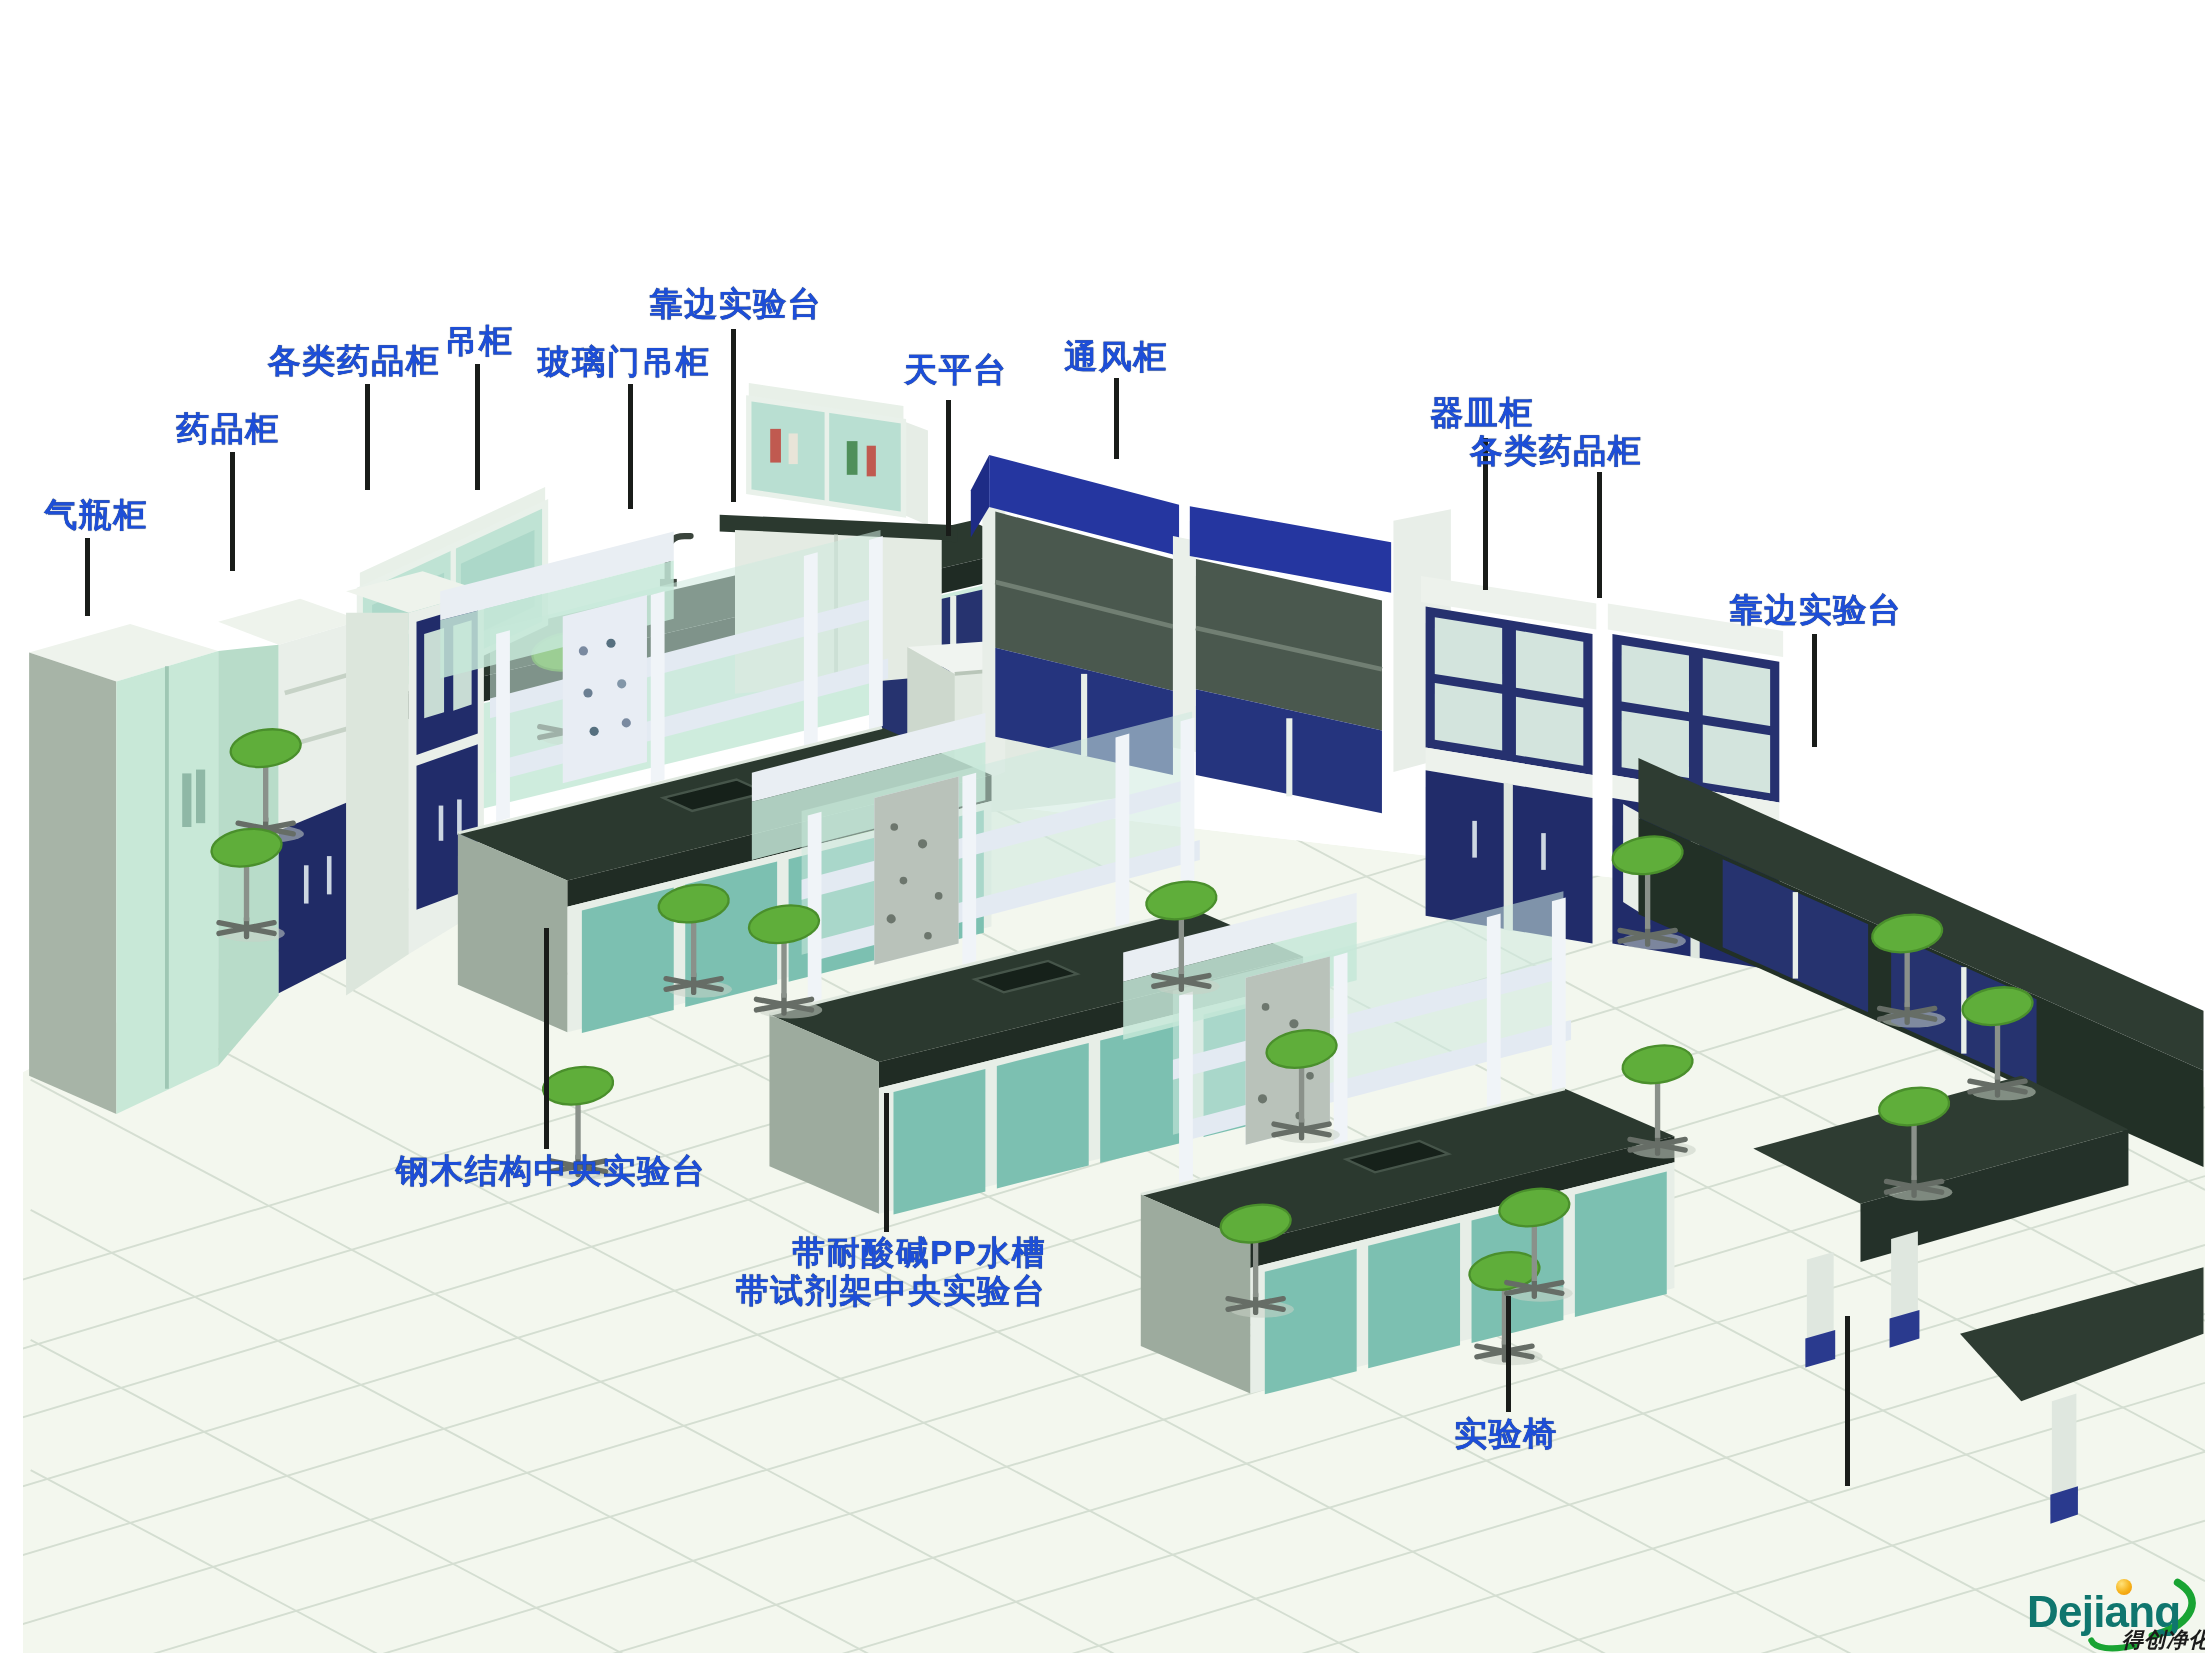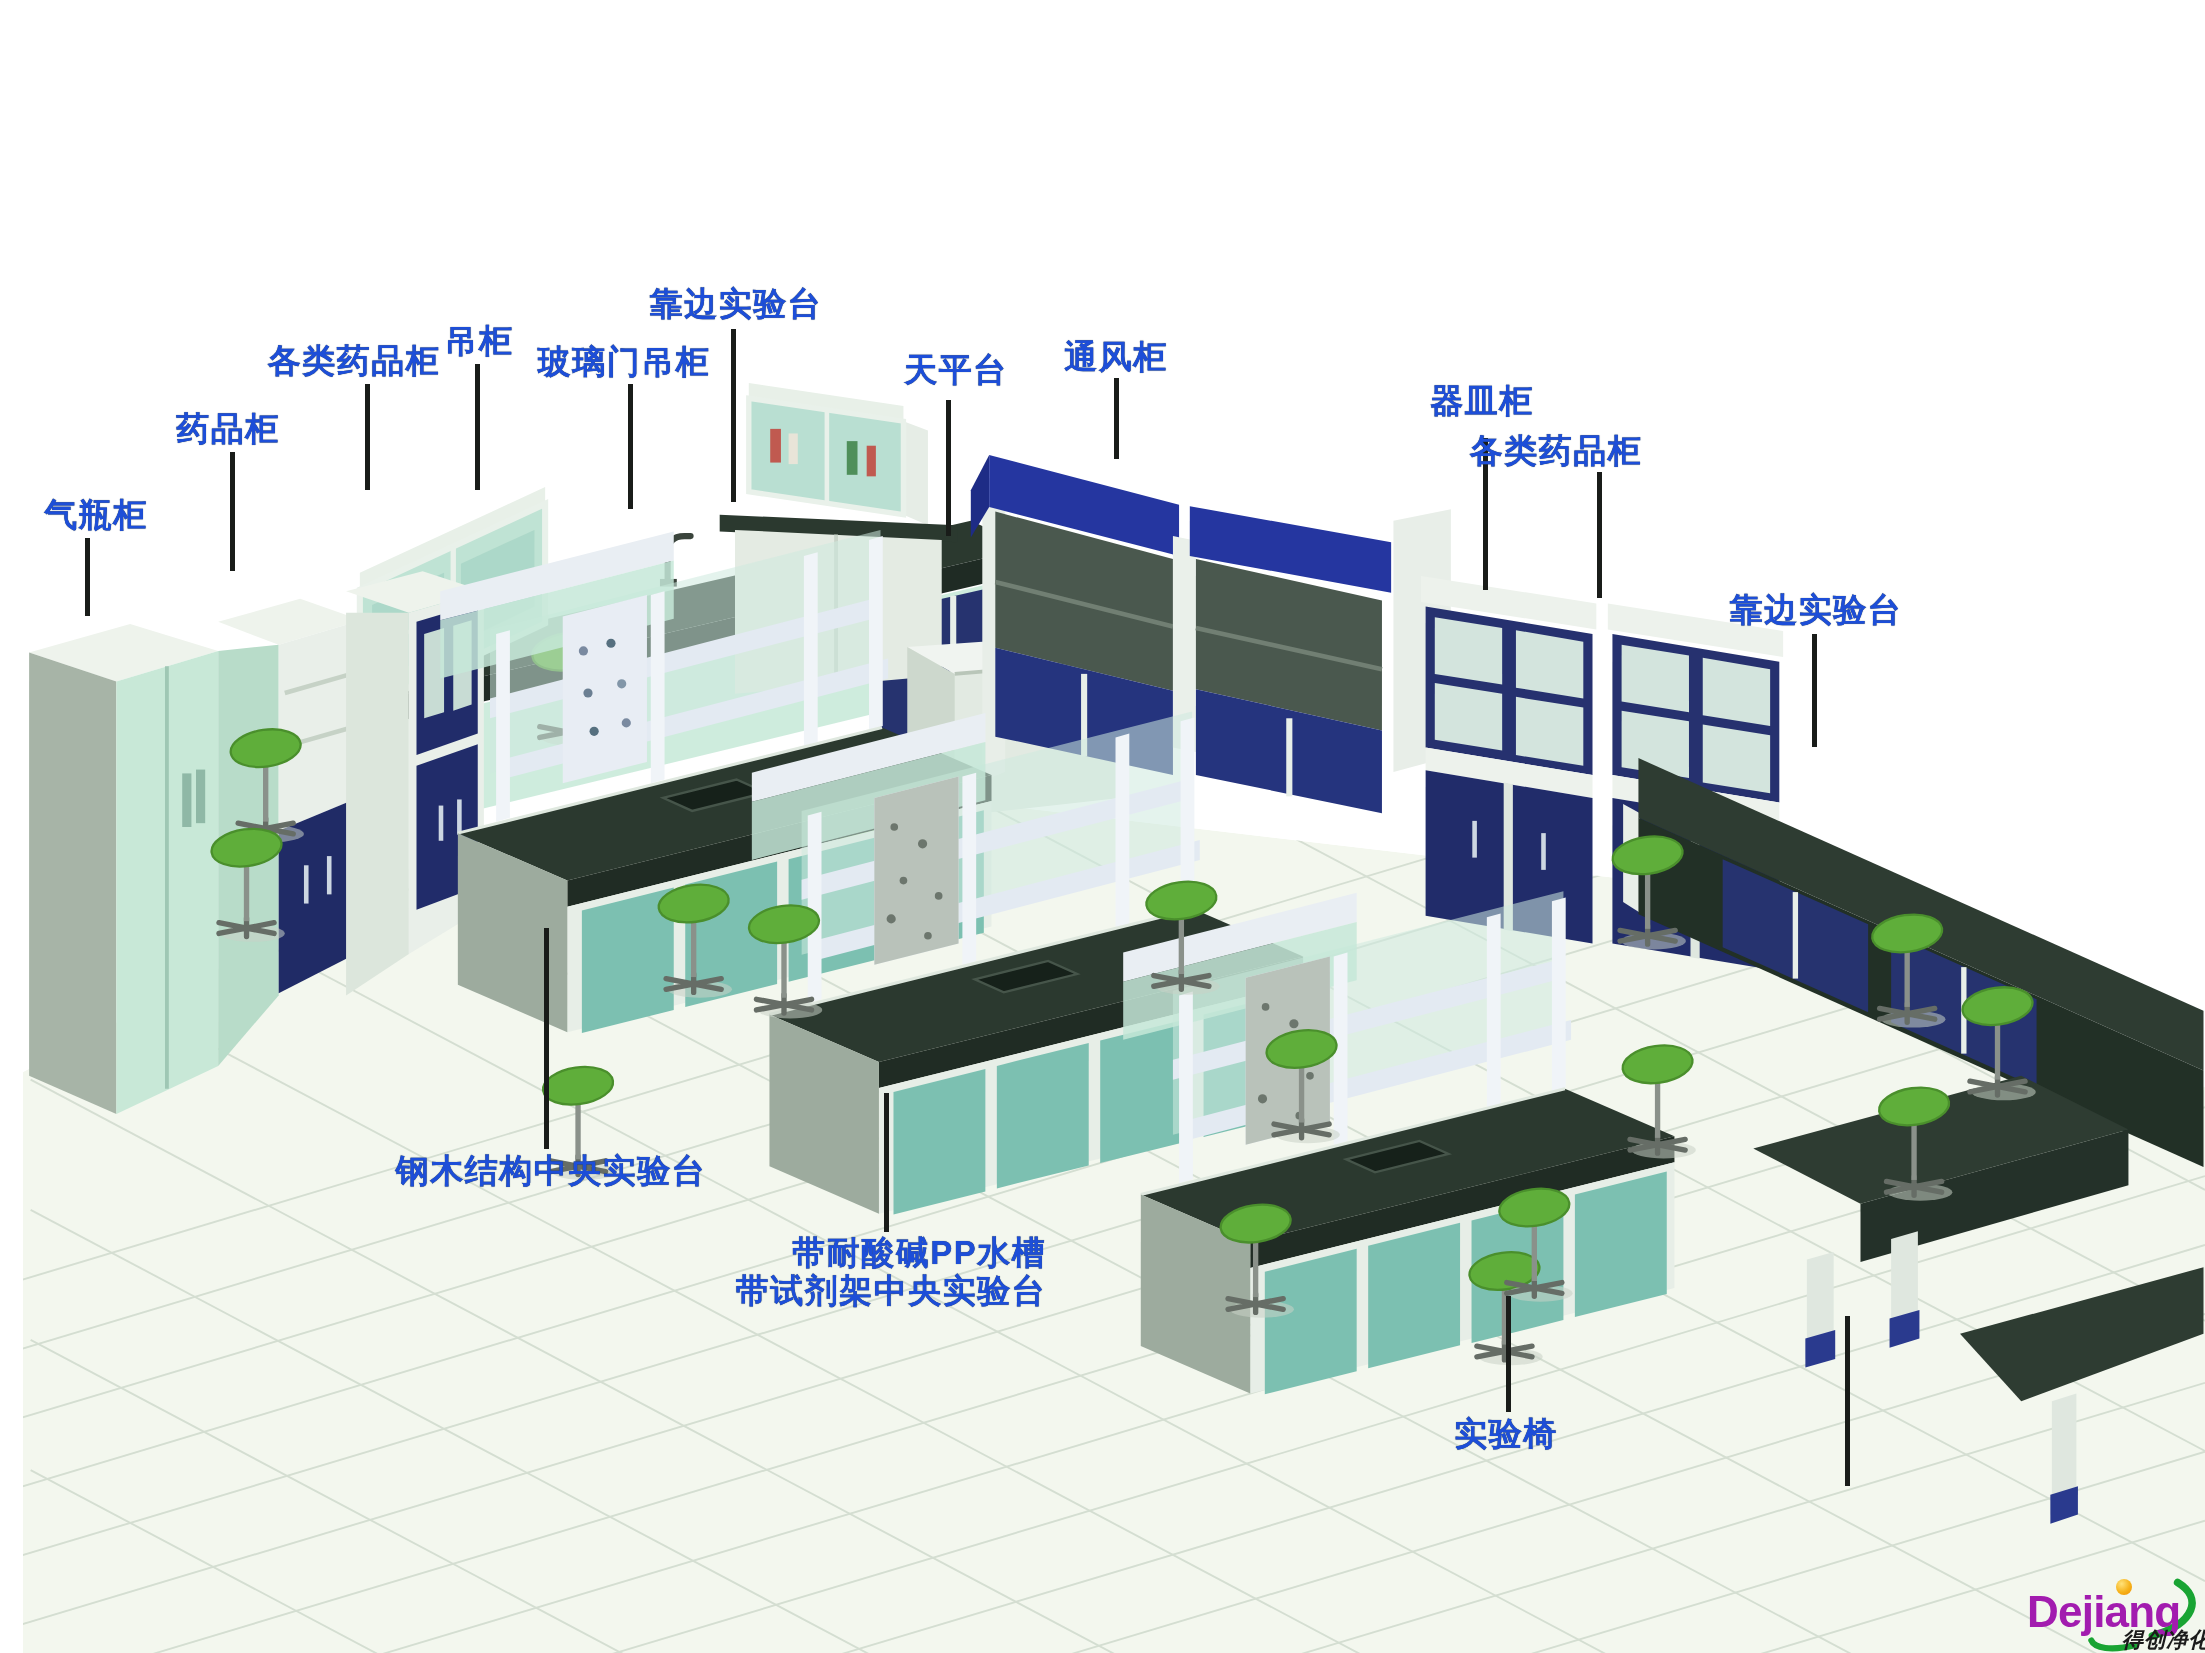--- a/index.html
+++ b/index.html
@@ -7,21 +7,21 @@
          font-family:"Liberation Sans","DejaVu Sans",sans-serif;}
   #scene{position:absolute;left:0;top:0;width:2205px;height:1654px;}
   .lbl{position:absolute;transform:translateX(-50%);white-space:nowrap;
        font:700 33px/38px "Liberation Sans","DejaVu Sans",sans-serif;
        color:#1d4ed8;letter-spacing:1.5px;text-shadow:0 0 0.8px #22312a;}
   .lbl2{text-align:right;}
   .lbl2 span{display:block;}
   .leader{position:absolute;width:4.6px;background:#191c19;}
   #logo{position:absolute;left:2021px;top:1582px;width:188px;height:70px;}
   #logo .brand{position:absolute;left:6.1px;top:7.7px;font:800 44px/44px "Liberation Sans","DejaVu Sans",sans-serif;
-               color:#a21caf;letter-spacing:-0.8px;}
+               color:#0f766e;letter-spacing:-0.8px;}
   #logo .dot{position:absolute;left:95px;top:-3.1px;width:16px;height:16px;border-radius:50%;
              background:radial-gradient(circle at 35% 30%,#ffe27a 0%,#f6b21a 55%,#ef8d00 100%);}
   #logo .swoosh{position:absolute;left:0;top:-6.1px;}
   #logo .caption{position:absolute;right:-1.5px;top:46px;font:italic 700 21.4px/23px "DejaVu Serif","Liberation Serif",serif;
                  color:#1b1b1b;letter-spacing:0.8px;}
 </style>
 </head>
 <body>
 
 <div id="stage">
@@ -311,21 +311,21 @@
 <div class="leader" style="left:1845px;top:1316px;height:170px"></div>
 
 <div class="lbl" style="left:96px;top:496px">气瓶柜</div>
 <div class="lbl" style="left:228px;top:410px">药品柜</div>
 <div class="lbl" style="left:354px;top:342px">各类药品柜</div>
 <div class="lbl" style="left:479px;top:322px">吊柜</div>
 <div class="lbl" style="left:624px;top:343px">玻璃门吊柜</div>
 <div class="lbl" style="left:736px;top:285px">靠边实验台</div>
 <div class="lbl" style="left:956px;top:351px">天平台</div>
 <div class="lbl" style="left:1116px;top:338px">通风柜</div>
-<div class="lbl" style="left:1482px;top:382px">器皿柜</div>
+<div class="lbl" style="left:1482px;top:394px">器皿柜</div>
 <div class="lbl" style="left:1556px;top:432px">各类药品柜</div>
 <div class="lbl" style="left:1816px;top:591px">靠边实验台</div>
 <div class="lbl" style="left:551px;top:1152px">钢木结构中央实验台</div>
 <div class="lbl lbl2" style="left:891px;top:1234px">
   <span>带耐酸碱PP水槽</span>
   <span>带试剂架中央实验台</span>
 </div>
 <div class="lbl" style="left:1506px;top:1415px">实验椅</div>
 
 <div id="logo">

